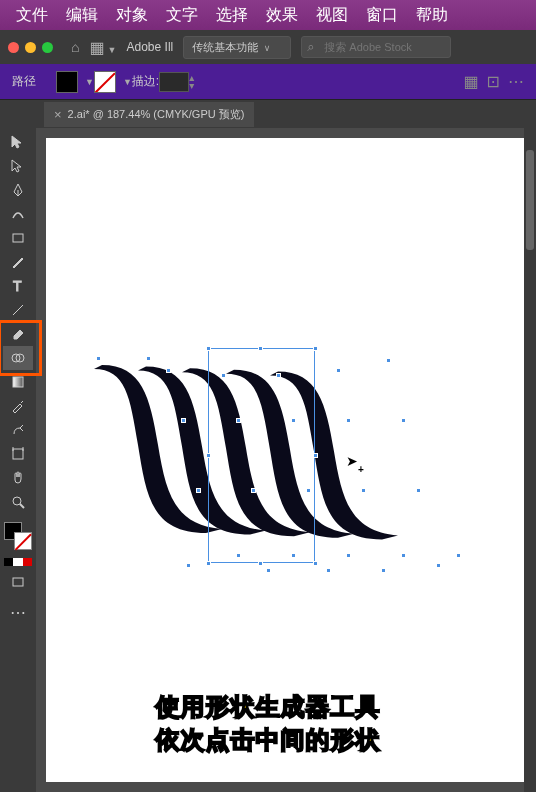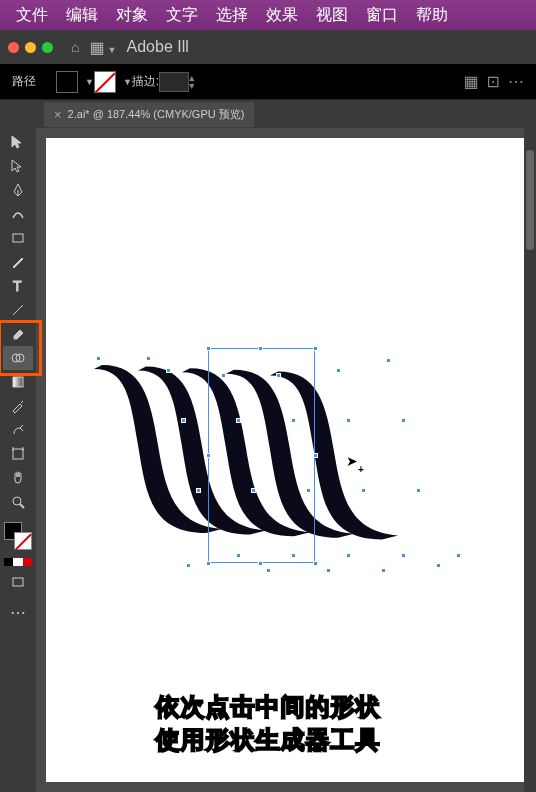--- a/index.html
+++ b/index.html
@@ -8,21 +8,21 @@
 .menu-item{color:#fff;font-size:16px;padding:5px 8px;cursor:pointer}
 .topbar{background:#3a3a3a;height:34px;display:flex;align-items:center;padding:0 8px;gap:10px}
 .traffic{display:flex;gap:6px;margin-right:8px}
 .tl{width:11px;height:11px;border-radius:50%}
 .tl-r{background:#ff5f56}.tl-y{background:#ffbd2e}.tl-g{background:#27c93f}
 .home-icon{color:#aaa;font-size:14px}
 .ws-sel{background:#4a4a4a;border:1px solid #555;color:#ccc;font-size:11px;padding:3px 20px 3px 8px;border-radius:3px;position:relative}
 .search-box{background:#4a4a4a;border:1px solid #555;color:#888;font-size:11px;padding:4px 8px 4px 22px;border-radius:3px;width:150px;position:relative}
 .search-icon-wrap{position:relative}
 .search-icon-wrap::before{content:"⌕";position:absolute;left:6px;top:3px;color:#888;font-size:13px;z-index:1}
-.optbar{background:#000000;height:36px;display:flex;align-items:center;padding:0 12px;gap:0;border-bottom:1px solid #222}
+.optbar{background:#4c1d95;height:36px;display:flex;align-items:center;padding:0 12px;gap:0;border-bottom:1px solid #222}
 .opt-label{color:#ccc;font-size:12px}
 .swatch{width:22px;height:22px;border:1px solid #666}
 .swatch-black{background:#000}
 .swatch-none{background:#fff;position:relative;overflow:hidden}
 .swatch-none::after{content:"";position:absolute;width:140%;height:2px;background:#d00;top:50%;left:-20%;transform:rotate(-45deg)}
 .stroke-input{background:#2a2a2a;border:1px solid #555;color:#ccc;width:30px;height:20px;font-size:11px;padding:0 4px}
 .main{display:flex;height:692px;position:relative}
 .toolbar{background:#3a3a3a;width:36px;display:flex;flex-direction:column;align-items:center;padding-top:30px;gap:0;position:relative}
 .tool{width:30px;height:24px;display:flex;align-items:center;justify-content:center;color:#ccc;cursor:pointer;position:relative}
 .tool svg{width:16px;height:16px;fill:#ccc;stroke:#ccc}
@@ -45,21 +45,21 @@
 .sel-box{position:absolute;border:1px solid #4a90e2;top:10px;left:122px;width:107px;height:215px}
 .anchor{position:absolute;width:5px;height:5px;background:#4a90e2;border:1px solid #fff}
 .cursor-arrow{position:absolute;top:115px;left:260px;font-size:14px;color:#000;pointer-events:none}
 .cursor-plus{position:absolute;top:126px;left:272px;font-size:10px;color:#000;font-weight:bold;pointer-events:none}
 .scrollbar-v{position:absolute;right:0;top:28px;bottom:0;width:12px;background:#3a3a3a}
 .scroll-thumb-v{background:#666;width:8px;height:100px;margin:2px;border-radius:3px;position:absolute;top:20px}
 .caption{position:absolute;bottom:35px;left:0;right:0;text-align:center;pointer-events:none}
 .caption-line{font-size:24px;font-weight:900;color:#ffd700;-webkit-text-stroke:2px #000;letter-spacing:1px;line-height:1.4}
 .dd-arrow{font-size:9px;color:#aaa;margin-left:3px}
 .transform-icons{margin-left:auto;display:flex;gap:8px;color:#888}
-.app-label{color:#ccc;font-size:16px}
+.app-label{color:#ccc;font-size:12px}
 </style>
 </head>
 <body>
 
 <div class="menubar">
   <span class="menu-item">文件</span>
   <span class="menu-item">编辑</span>
   <span class="menu-item">对象</span>
   <span class="menu-item">文字</span>
   <span class="menu-item">选择</span>
@@ -71,20 +71,24 @@
 
 <div class="topbar">
   <div class="traffic">
     <div class="tl tl-r"></div>
     <div class="tl tl-y"></div>
     <div class="tl tl-g"></div>
   </div>
   <span class="home-icon">⌂</span>
   <span style="color:#aaa">▦<span class="dd-arrow">▼</span></span>
   <span class="app-label">Adobe Ill</span>
+  <span class="ws-sel"><span>传统基本功能</span><span class="dd-arrow"> ∨</span></span>
+  <span class="search-icon-wrap">
+    <input class="search-box" placeholder="搜索 Adobe Stock" style="">
+  </span>
 </div>
 
 <div class="optbar">
   <span class="opt-label">路径</span>
   <span style="width:20px"></span>
   <div style="display:flex;align-items:center;gap:4px">
     <div class="swatch swatch-black"></div>
     <span class="dd-arrow">▼</span>
   </div>
   <div style="display:flex;align-items:center;gap:4px">
@@ -272,15 +276,15 @@
         </div>
       </div>
     </div>
     <div class="scrollbar-v">
       <div class="scroll-thumb-v"></div>
     </div>
   </div>
 </div>
 
 <div class="caption">
+  <div class="caption-line">使用形状生成器工具</div>
   <div class="caption-line">依次点击中间的形状</div>
-  <div class="caption-line">使用形状生成器工具</div>
 </div>
 
 </body></html>

